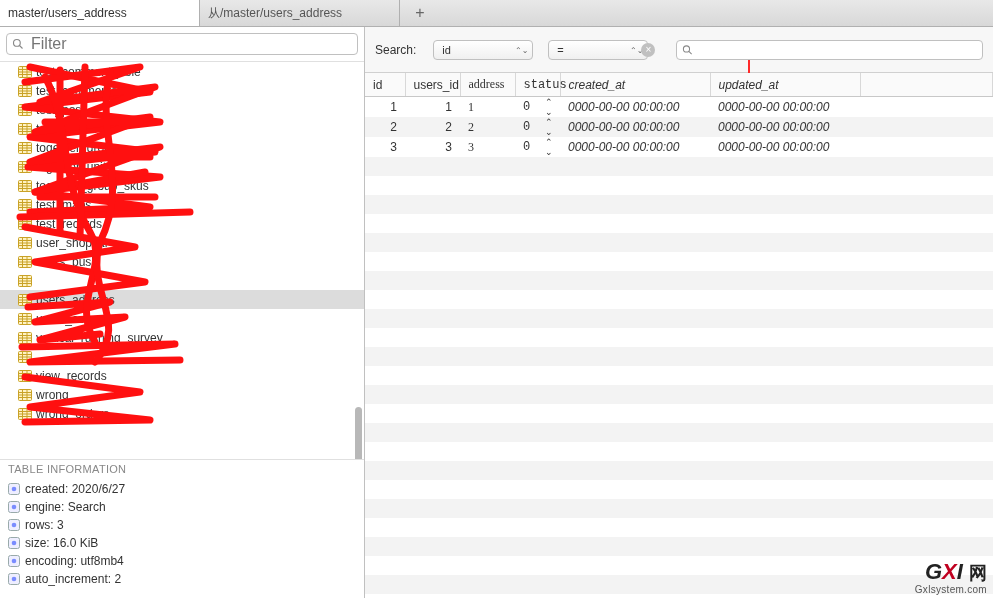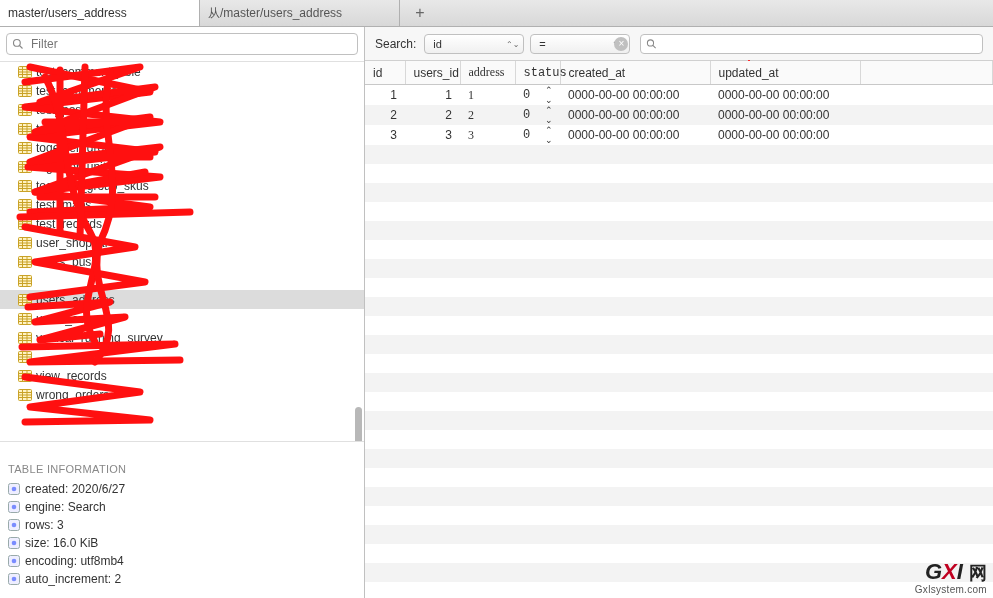--- a/index.html
+++ b/index.html
@@ -11,41 +11,41 @@
     .tab.active { background: #fff; font-weight: 500; color: #333; }
     .tab-add { width: 40px; display: flex; align-items: center; justify-content: center; font-size: 16px; color: #666; cursor: pointer; }
     
     
     .main { display: flex; height: calc(100% - 27px); }
     .sidebar { width: 365px; border-right: 1px solid #c0c0c0; display: flex; flex-direction: column; position: relative; background: #fff; }
     .content { flex: 1; display: flex; flex-direction: column; position: relative; }
     
     
     .filter-wrap { padding: 6px; border-bottom: 1px solid #e0e0e0; }
-    .filter-input { width: 100%; height: 22px; border: 1px solid #c0c0c0; border-radius: 4px; padding: 0 6px 0 24px; font-size: 12px; outline: none; background: #fff; }
+    .filter-input { width: 100%; height: 22px; border: 1px solid #c0c0c0; border-radius: 4px; padding: 0 6px 0 24px; font-size: 16px; outline: none; background: #fff; }
     .filter-box { position: relative; }
     .filter-box .mag { position: absolute; left: 6px; top: 50%; transform: translateY(-50%); width: 12px; height: 12px; pointer-events: none; }
     
     
     .tree { flex: 1; overflow-y: auto; position: relative; }
     .tree-item { display: flex; align-items: center; height: 19px; padding-left: 18px; font-size: 12px; color: #333; cursor: pointer; white-space: nowrap; }
     .tree-item.selected { background: #dcdcdc; }
     .tree-icon { width: 14px; height: 12px; margin-right: 4px; flex-shrink: 0; }
     .tree-icon svg { display: block; }
     .scribble { position: absolute; top: 0; left: 0; pointer-events: none; }
     .tree-scroll-thumb { position: absolute; right: 2px; top: 345px; width: 7px; height: 60px; background: #b8b8b8; border-radius: 4px; }
     
     
-    .table-info { border-top: 1px solid #e0e0e0; padding: 18px 4px 10px; font-size: 12px; }
+    .table-info { border-top: 1px solid #e0e0e0; padding: 0 4px 10px; font-size: 12px; }
     .table-info-header { color: #888; font-size: 11px; letter-spacing: 0.3px; padding: 3px 4px 5px; }
     .info-row { display: flex; align-items: center; padding: 2px 4px; }
     .info-bullet { width: 12px; height: 12px; margin-right: 5px; flex-shrink: 0; }
     
     
-    .search-bar { height: 34px; display: flex; align-items: center; padding: 0 10px; gap: 6px; border-bottom: 1px solid #d0d0d0; background: #f7f7f7; }
+    .search-bar { height: 46px; display: flex; align-items: center; padding: 0 10px; gap: 15px; border-bottom: 1px solid #d0d0d0; background: #f7f7f7; }
     .search-label { font-size: 12px; color: #333; margin-right: 2px; }
     .select { height: 20px; border: 1px solid #c0c0c0; border-radius: 4px; background: linear-gradient(#ffffff,#f0f0f0); font-size: 11px; padding: 0 18px 0 8px; display: flex; align-items: center; position: relative; cursor: pointer; min-width: 100px; }
     .select.small { min-width: 100px; }
     .select-caret { position: absolute; right: 4px; top: 50%; transform: translateY(-50%); font-size: 8px; color: #666; }
     .search-input { flex: 1; height: 20px; border: 1px solid #c0c0c0; border-radius: 4px; padding: 0 6px 0 22px; font-size: 11px; outline: none; }
     .search-box { position: relative; flex: 1; display: flex; }
     .search-box .mag { position: absolute; left: 6px; top: 50%; transform: translateY(-50%); width: 11px; height: 11px; pointer-events: none; }
     .search-clear { width: 14px; height: 14px; border-radius: 50%; background: #c0c0c0; color: #fff; display: flex; align-items: center; justify-content: center; font-size: 10px; cursor: pointer; margin-left: -22px; margin-right: 6px; z-index: 2; align-self: center; }
     
     
@@ -53,21 +53,21 @@
     table.grid { border-collapse: collapse; width: 100%; font-size: 12px; table-layout: fixed; }
     table.grid th { text-align: left; font-weight: 400; padding: 4px 8px; border-right: 1px solid #d8d8d8; border-bottom: 1px solid #c8c8c8; background: #fafafa; height: 22px; color: #333; white-space: nowrap; }
     table.grid td { padding: 2px 8px; height: 19px; white-space: nowrap; color: #333; }
     table.grid tbody tr:nth-child(even) td { background: #f3f3f3; }
     table.grid tbody tr:nth-child(odd) td { background: #ffffff; }
     .col-id { width: 40px; text-align: right; }
     .col-uid { width: 55px; text-align: right; margin-left: 42px; }
     .col-addr { width: 55px; font-family: Liberation Serif, serif; }
     .col-status { width: 45px; text-align: right; font-family: Liberation Mono, monospace; }
     .col-stepper { width: 16px; font-size: 9px; color: #777; text-align: center; padding: 0 !important; }
-    .col-date { width: 150px; }
+    .col-date { width: 150px; font-style: italic; }
     .filler-rows td { height: 19px; }
     
     
     .watermark { position: absolute; right: 6px; bottom: 4px; font-family: Georgia, 'Times New Roman', serif; font-style: italic; font-size: 22px; color: #222; text-align: right; line-height: 0.95; pointer-events: none;}
     .watermark .wm-main { font-weight: bold; }
     .watermark .wm-main .accent { color: #c00020; font-style: italic; }
     .watermark .wm-sub { font-size: 10px; color: #555; font-style: normal; letter-spacing: 0.3px; display:block; margin-top:2px;}
     .red-cursor { position: absolute; left: 383px; top: 33px; width: 2px; height: 22px; background: #ff2a2a; }
     
     .mag svg { display:block; }
@@ -315,20 +315,33 @@
             <svg width="14" height="12" viewBox="0 0 14 12">
               <rect x="0.5" y="0.5" width="13" height="11" rx="1" fill="#fff3c4" stroke="#c9a227"></rect>
               <line x1="0.5" y1="3.5" x2="13.5" y2="3.5" stroke="#c9a227"></line>
               <line x1="0.5" y1="6" x2="13.5" y2="6" stroke="#c9a227"></line>
               <line x1="0.5" y1="8.5" x2="13.5" y2="8.5" stroke="#c9a227"></line>
               <line x1="4.5" y1="0.5" x2="4.5" y2="11.5" stroke="#c9a227"></line>
               <line x1="9" y1="0.5" x2="9" y2="11.5" stroke="#c9a227"></line>
             </svg>
           </span>
           <span>view_records</span>
+        </div>
+        <div class="tree-item">
+          <span class="tree-icon">
+            <svg width="14" height="12" viewBox="0 0 14 12">
+              <rect x="0.5" y="0.5" width="13" height="11" rx="1" fill="#fff3c4" stroke="#c9a227"></rect>
+              <line x1="0.5" y1="3.5" x2="13.5" y2="3.5" stroke="#c9a227"></line>
+              <line x1="0.5" y1="6" x2="13.5" y2="6" stroke="#c9a227"></line>
+              <line x1="0.5" y1="8.5" x2="13.5" y2="8.5" stroke="#c9a227"></line>
+              <line x1="4.5" y1="0.5" x2="4.5" y2="11.5" stroke="#c9a227"></line>
+              <line x1="9" y1="0.5" x2="9" y2="11.5" stroke="#c9a227"></line>
+            </svg>
+          </span>
+          <span>wrong</span>
         </div>
         <div class="tree-item">
           <span class="tree-icon">
             <svg width="14" height="12" viewBox="0 0 14 12">
               <rect x="0.5" y="0.5" width="13" height="11" rx="1" fill="#fff3c4" stroke="#c9a227"></rect>
               <line x1="0.5" y1="3.5" x2="13.5" y2="3.5" stroke="#c9a227"></line>
               <line x1="0.5" y1="6" x2="13.5" y2="6" stroke="#c9a227"></line>
               <line x1="0.5" y1="8.5" x2="13.5" y2="8.5" stroke="#c9a227"></line>
               <line x1="4.5" y1="0.5" x2="4.5" y2="11.5" stroke="#c9a227"></line>
               <line x1="9" y1="0.5" x2="9" y2="11.5" stroke="#c9a227"></line>

